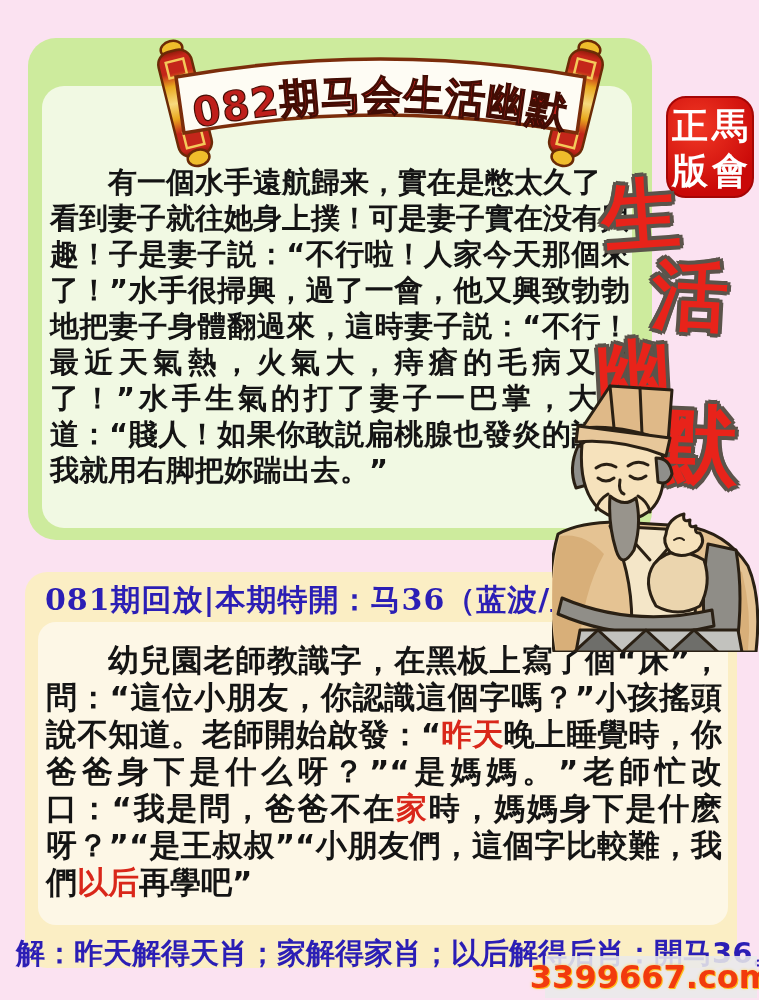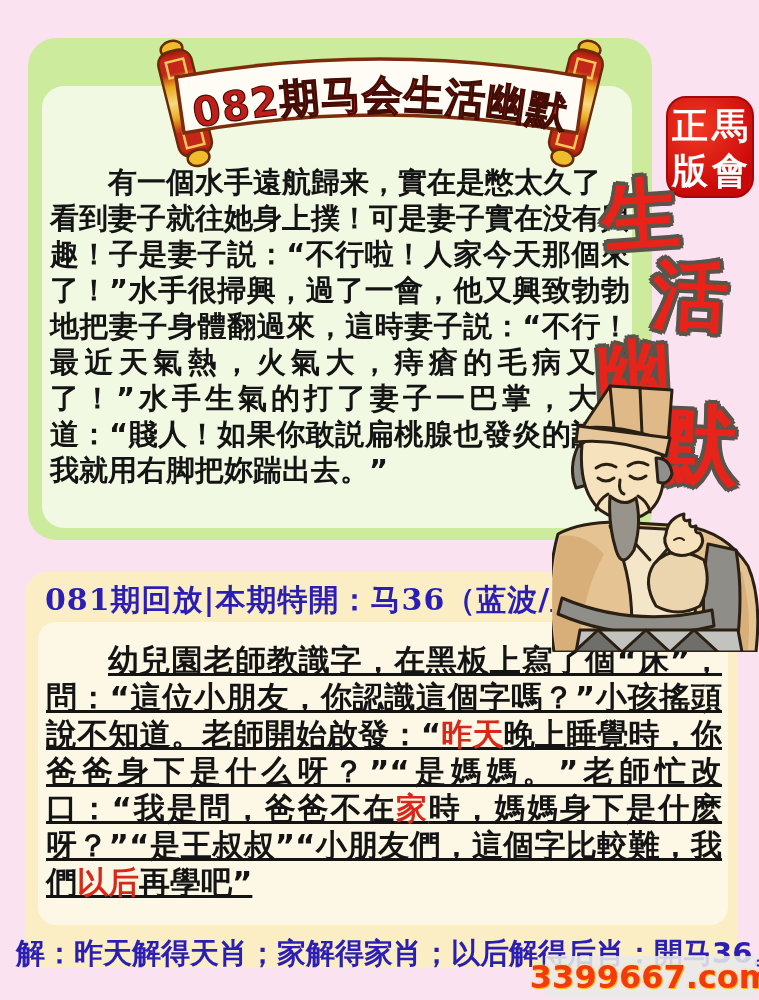--- a/index.html
+++ b/index.html
@@ -62,21 +62,21 @@
     font-size:30px;line-height:40px;font-weight:bold;color:#2B1EB5;z-index:3;
     letter-spacing:1px;
   }
   .inner2{
     position:absolute;left:38px;top:622px;width:690px;height:303px;
     background:#FDF7E6;border-radius:18px;z-index:3;
   }
   .joke2{
     position:absolute;left:46px;top:642px;width:676px;
     font-size:31px;line-height:37px;font-weight:bold;color:#141414;
-    text-indent:2em;z-index:4;text-align:justify;text-decoration:underline;
+    text-indent:2em;z-index:4;text-align:justify;
   }
   .joke2 .hl{color:#D9271A;}
   .answer{
     position:absolute;left:16px;top:934px;width:716px;
     font-size:29px;font-weight:bold;color:#2B1EB5;z-index:4;white-space:nowrap;
   }
   
   .sitebox{
     position:absolute;left:545px;top:956px;width:212px;height:42px;
     background:rgba(233,233,233,.88);z-index:7;

